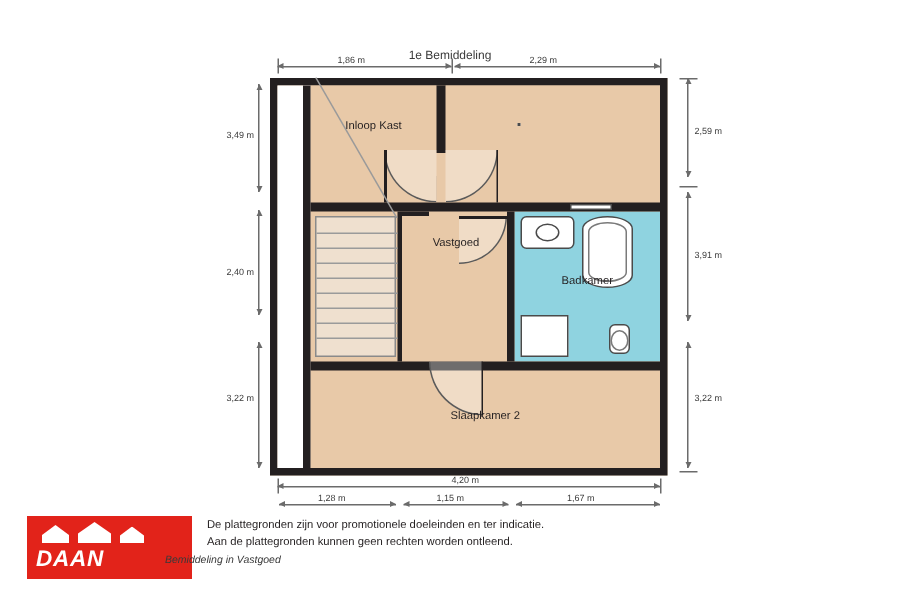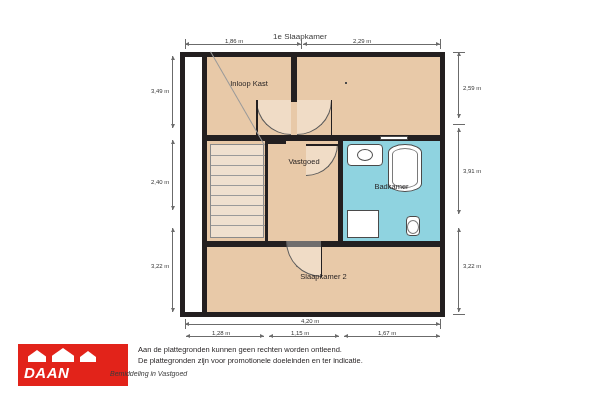--- a/index.html
+++ b/index.html
@@ -228,21 +228,21 @@
     font-size: 7px;
     font-style: italic;
     color: #3a3a3a;
   }
 </style>
 </head>
 <body>
 
 <div id="page">
 
-  <div class="subtitle">1e Slaapkamer</div>
+  <div class="subtitle">1e Bemiddeling</div>
 
   <div id="plan">
 
     <div class="outer-wall"></div>
 
     <div class="room fill-white" style="left:5px; top:5px; width:22px; height:255px;"></div>
 
     <div class="room fill-beige" style="left:27px; top:5px; width:84px; height:78px;"></div>
 
     <div class="room fill-beige" style="left:117px; top:5px; width:143px; height:78px;"></div>
@@ -368,22 +368,22 @@
   <div class="arrow-l" style="left:269px; top:333.5px;"></div>
   <div class="arrow-r" style="left:335px; top:333.5px;"></div>
   <div class="dim-text" style="left:290px; top:330px;">1,15 m</div>
 
   <div class="dim-line-h" style="left:344px; top:336px; width:96px;"></div>
   <div class="arrow-l" style="left:344px; top:333.5px;"></div>
   <div class="arrow-r" style="left:436px; top:333.5px;"></div>
   <div class="dim-text" style="left:377px; top:330px;">1,67 m</div>
 
   <div class="disclaimer">
+    <div>De plattegronden zijn voor promotionele doeleinden en ter indicatie.</div>
     <div>Aan de plattegronden kunnen geen rechten worden ontleend.</div>
-    <div>De plattegronden zijn voor promotionele doeleinden en ter indicatie.</div>
   </div>
 
   <div id="logo">
     <div class="logo-box"></div>
 
     <div class="logo-house" style="left:10px; top:6px; width:18px; height:12px; clip-path:polygon(50% 0, 100% 55%, 100% 100%, 0 100%, 0 55%);"></div>
     <div class="logo-house" style="left:34px; top:4px; width:22px; height:14px; clip-path:polygon(50% 0, 100% 55%, 100% 100%, 0 100%, 0 55%);"></div>
     <div class="logo-house" style="left:62px; top:7px; width:16px; height:11px; clip-path:polygon(50% 0, 100% 55%, 100% 100%, 0 100%, 0 55%);"></div>
     <div class="logo-daan">DAAN</div>
   </div>

